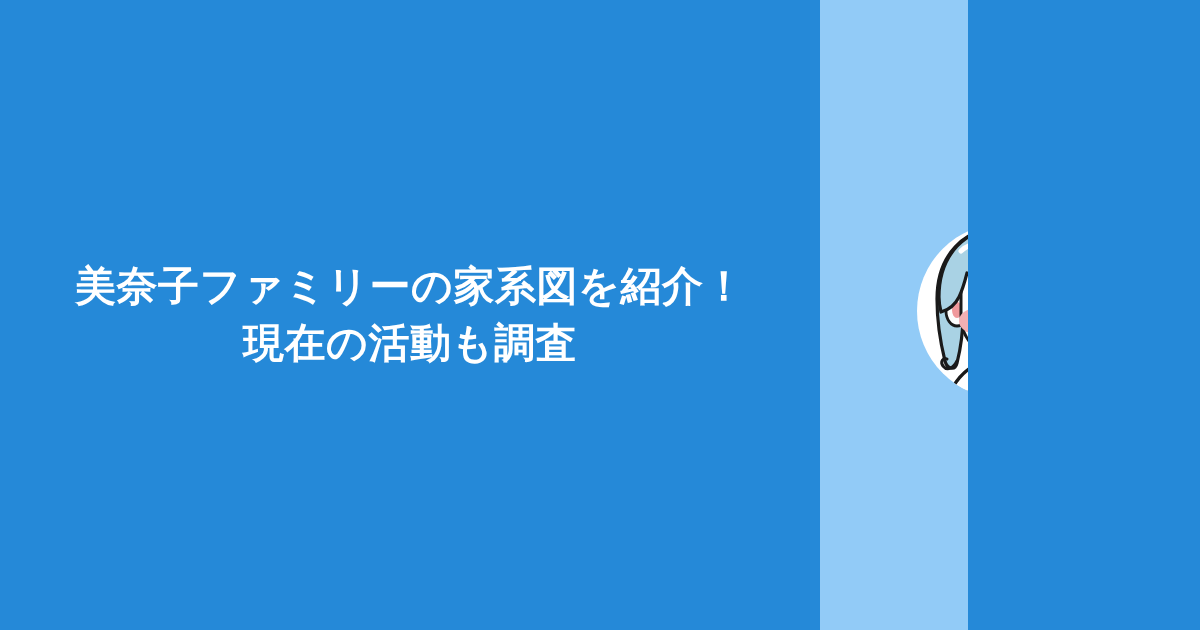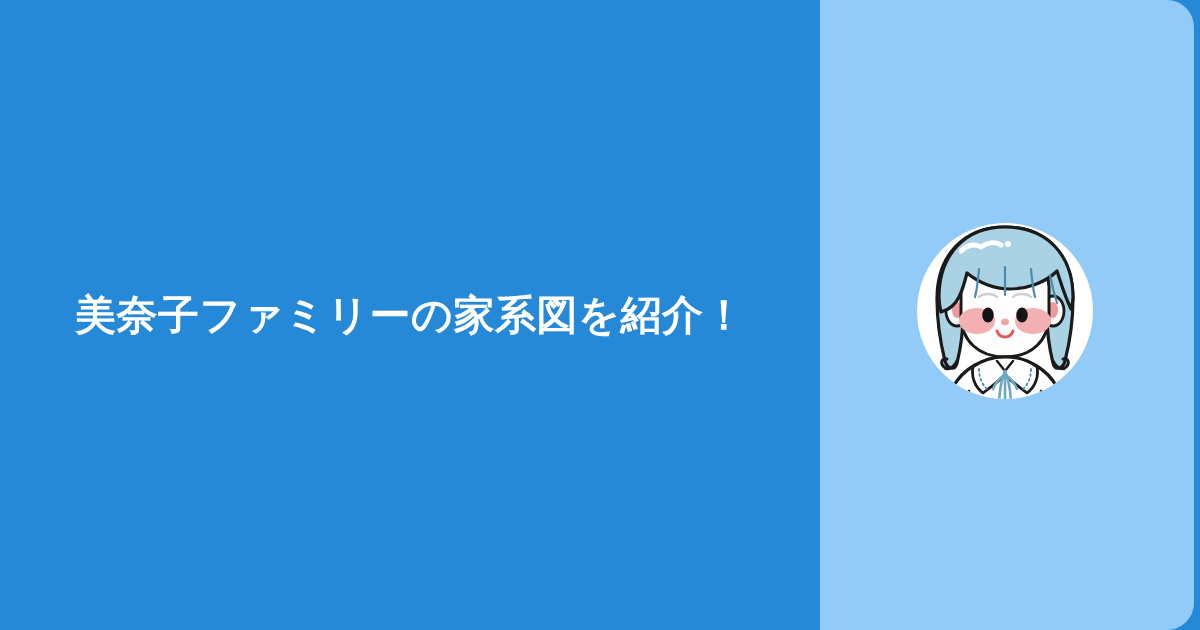--- a/index.html
+++ b/index.html
@@ -10,25 +10,24 @@
   body {
     width: 1200px;
     height: 630px;
     overflow: hidden;
     font-family: "Liberation Sans", "DejaVu Sans", sans-serif;
     background: #2589d8;
   }
 
   .card {
     position: relative;
-    width: 1194px;
+    width: 968px;
     height: 630px;
     display: flex;
     overflow: hidden;
-    border-radius: 27px;
   }
 
   
   .left-panel {
     position: relative;
     width: 820px;
     height: 630px;
     background: #2589d8;
     display: flex;
     align-items: center;
@@ -84,20 +83,21 @@
   }
 </style>
 </head>
 <body>
 
 <div class="card">
 
   <div class="left-panel">
     <h1 class="headline">
       <span class="line">美奈子ファミリーの家系図を紹介！</span>
+      <span class="line">現在の活動も調査</span>
     </h1>
   </div>
 
   <div class="right-panel">
     <div class="avatar-wrap">
       <svg class="avatar-svg" viewBox="0 0 200 200" xmlns="http://www.w3.org/2000/svg" role="img">
         <defs>
           <clipPath id="circleClip">
             <circle cx="100" cy="100" r="88"></circle>
           </clipPath>

